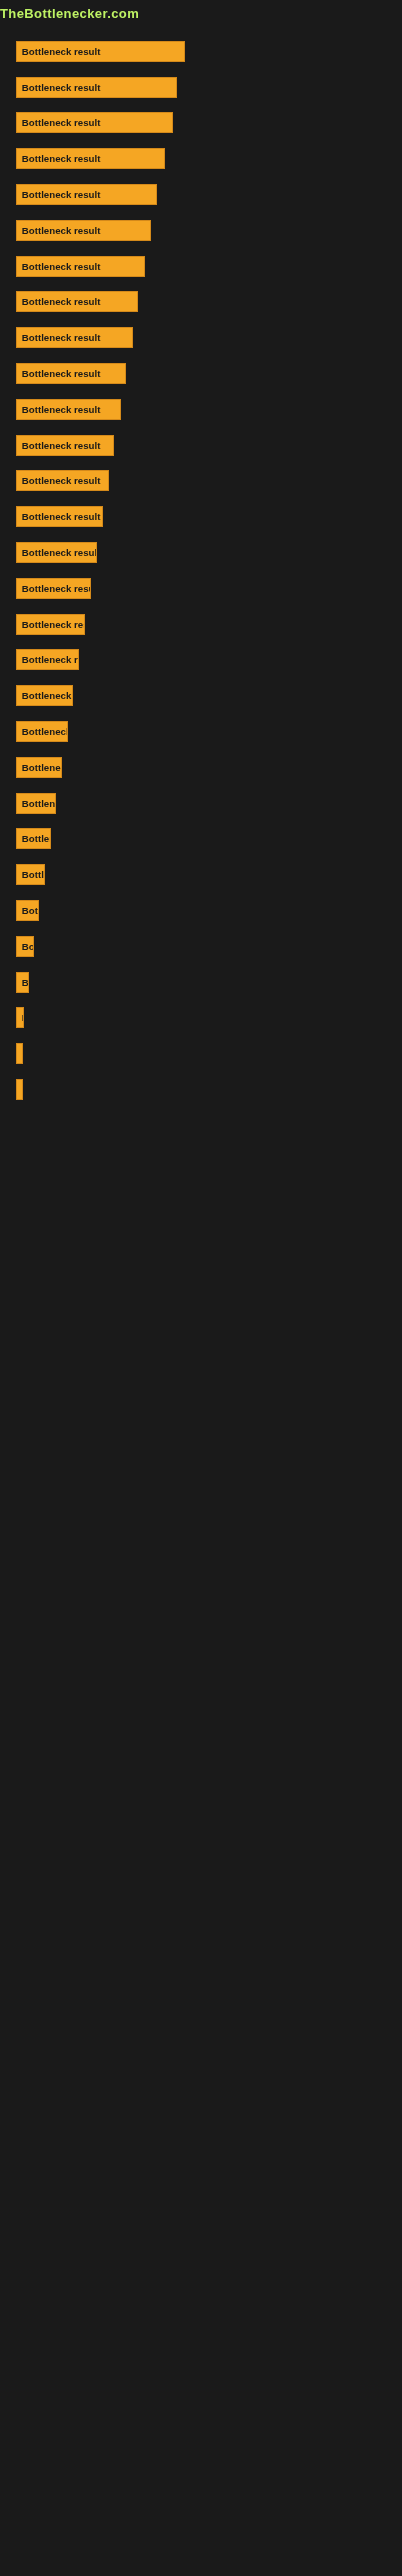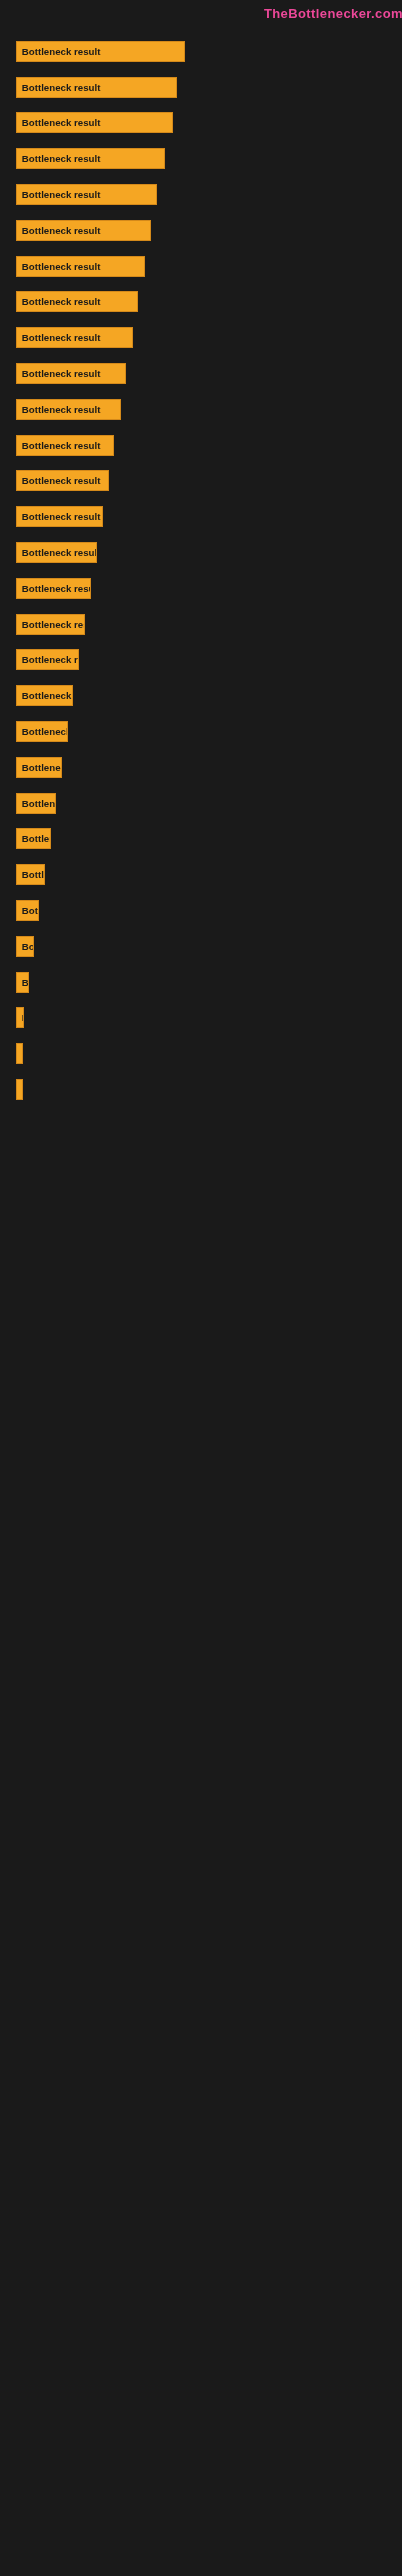--- a/index.html
+++ b/index.html
@@ -10,22 +10,22 @@
 
     body {
       background-color: #1a1a1a;
       width: 403px;
       min-height: 2576px;
       font-family: Arial, sans-serif;
       position: relative;
     }
 
     .site-title {
-      text-align: right;
-      color: #ec4899;
+      text-align: left;
+      color: #bef264;
       font-size: 13px;
       padding: 6.4px 0;
       letter-spacing: 0.4px;
     }
 
     .bars-container {
       padding: 8px 16px;
       display: flex;
       flex-direction: column;
       gap: 0px;

